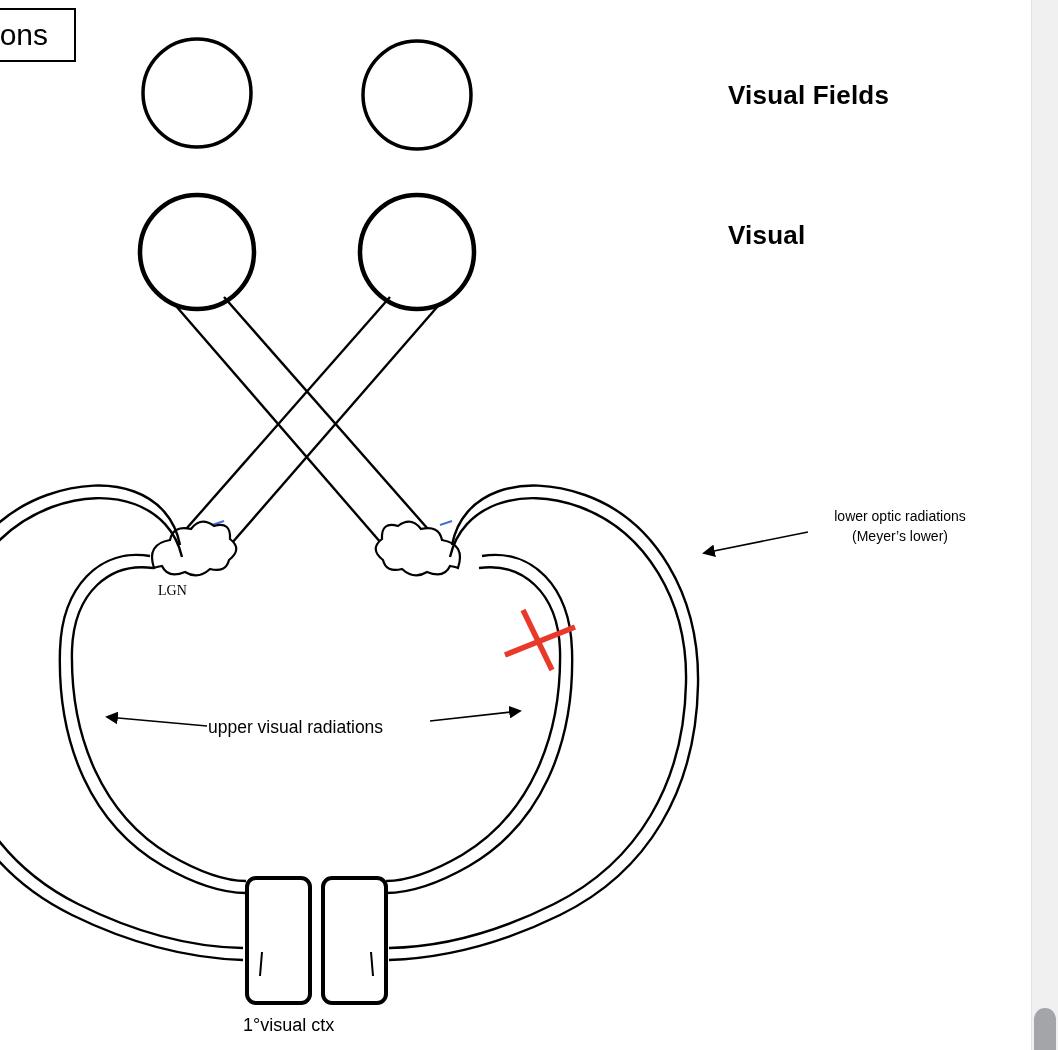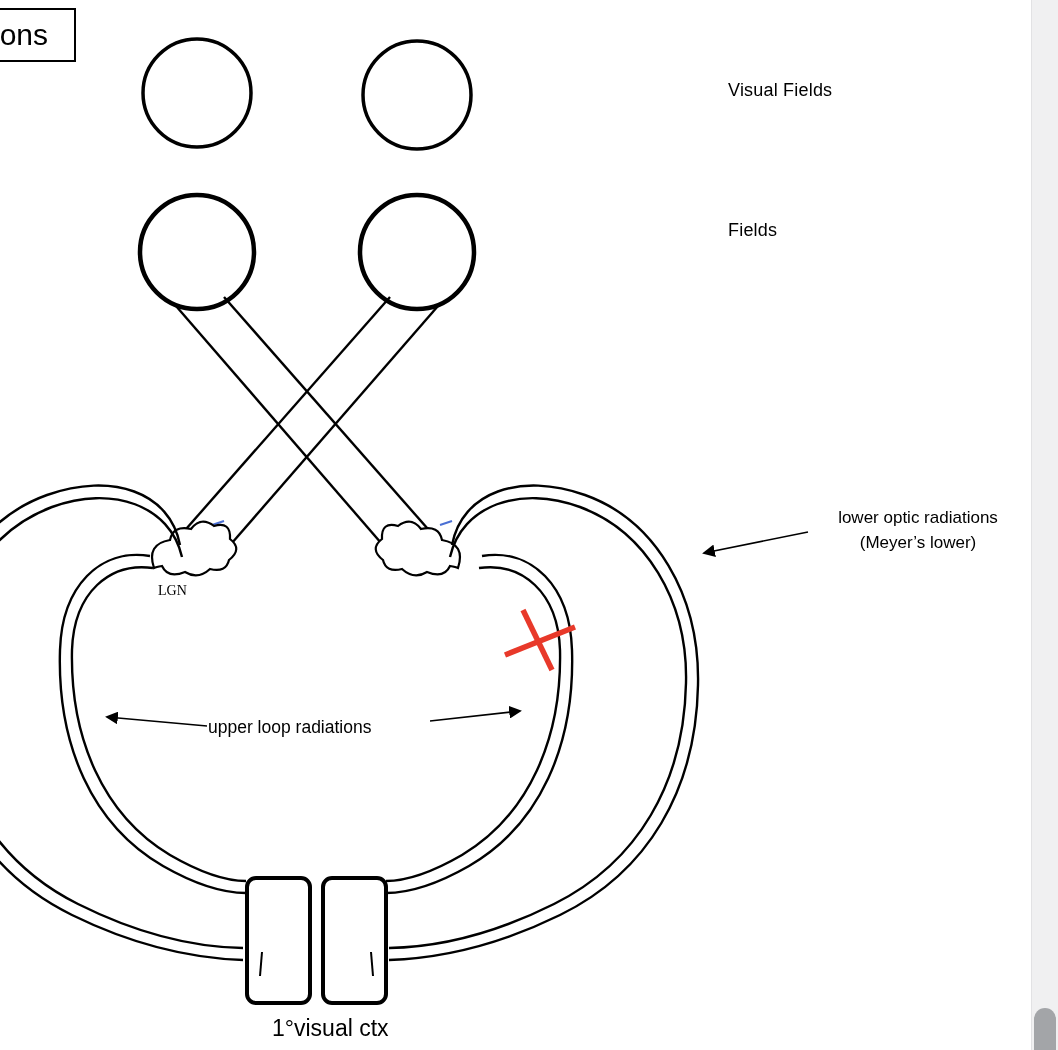--- a/index.html
+++ b/index.html
@@ -11,27 +11,27 @@
   
   .title-box{
     position:absolute;left:-132px;top:8px;width:208px;height:54px;
     border:2px solid #000;background:#fff;
     display:flex;align-items:center;justify-content:flex-end;
     padding-right:26px;box-sizing:border-box;
     font-size:30px;line-height:54px;
   }
 
   .lbl{position:absolute;white-space:nowrap;}
-  .lbl-big{font-size:18px;font-weight:400;letter-spacing:.2px;}
+  .lbl-big{font-size:26px;font-weight:700;letter-spacing:.2px;}
   .lbl-visual-fields{left:728px;top:80px;}
   .lbl-retinas{left:728px;top:220px;}
   .lbl-lgn{left:158px;top:583px;font-family:"Liberation Serif",serif;font-size:14px;}
   .lbl-upper{left:208px;top:717px;font-size:17.5px;}
-  .lbl-lower{left:806px;top:506px;width:224px;text-align:center;font-size:17px;line-height:1.45;}
-  .lbl-cortex{left:272px;top:1015px;font-size:23px;}
+  .lbl-lower{left:788px;top:506px;width:224px;text-align:center;font-size:14px;line-height:1.45;}
+  .lbl-cortex{left:243px;top:1015px;font-size:18px;}
 
   
   .scroll-track{
     position:absolute;right:0;top:0;width:26px;height:1050px;
     border-left:1px solid #e2e2e4;
   }
   .scroll-thumb{
     position:absolute;right:2px;bottom:0;width:22px;height:42px;
     border-radius:11px 11px 0 0;
   }
@@ -104,23 +104,23 @@
       <line x1="430" y1="721" x2="520" y2="711" marker-end="url(#arrow)"></line>
       <line x1="808" y1="532" x2="704" y2="553" marker-end="url(#arrow)"></line>
     </g>
   </svg>
 
   <div class="title-box">
     <span>ons</span>
   </div>
 
   <div class="lbl lbl-big lbl-visual-fields">Visual Fields</div>
-  <div class="lbl lbl-big lbl-retinas">Fields</div>
+  <div class="lbl lbl-big lbl-retinas">Visual</div>
   <div class="lbl lbl-lgn">LGN</div>
-  <div class="lbl lbl-upper">upper loop radiations</div>
+  <div class="lbl lbl-upper">upper visual radiations</div>
   <div class="lbl lbl-lower">
     <div>lower optic radiations</div>
     <div>(Meyer’s lower)</div>
   </div>
   <div class="lbl lbl-cortex">1°visual ctx</div>
 
   <div class="scroll-track" style="background: rgb(240, 240, 241);">
     <div class="scroll-thumb" style="background: rgb(163, 165, 168);"></div>
   </div>
 </div>

